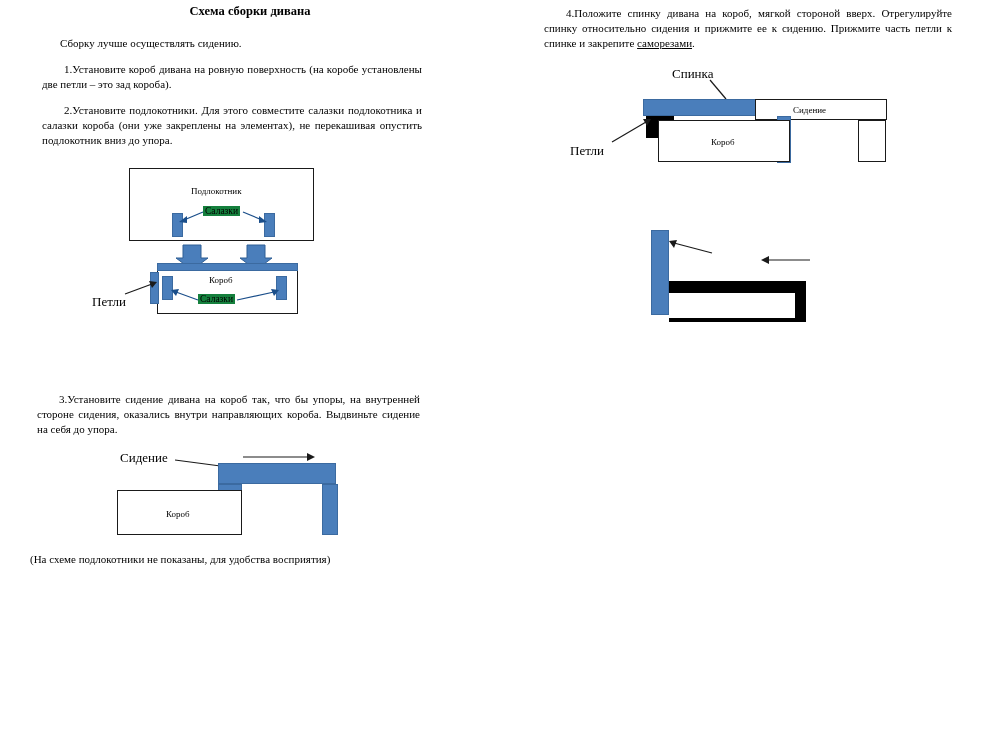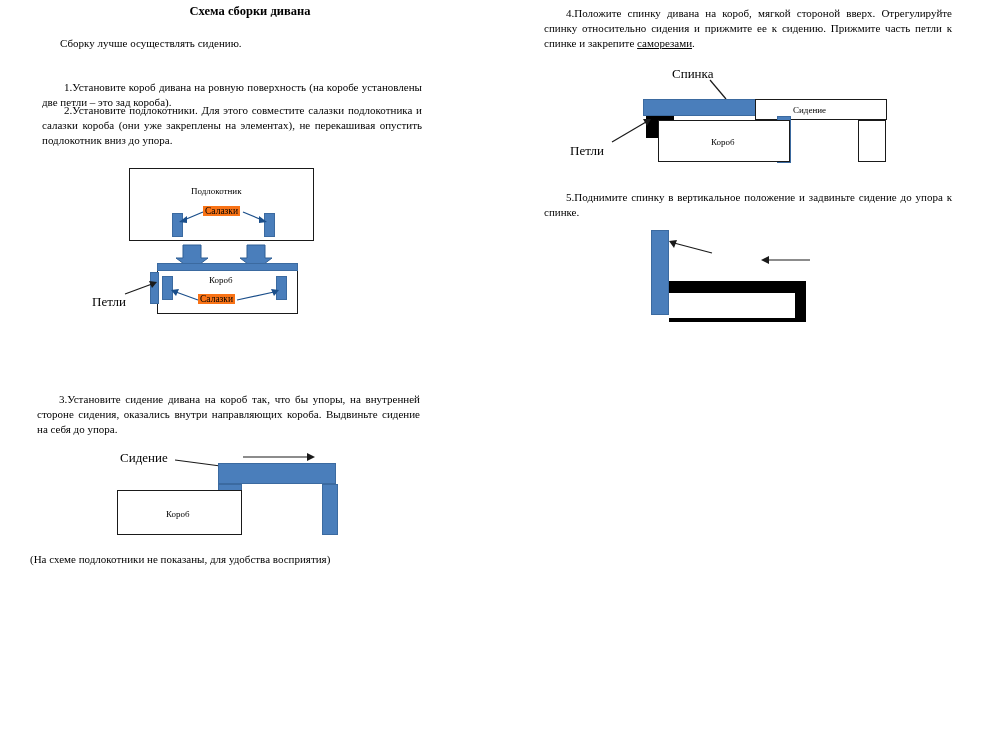--- a/index.html
+++ b/index.html
@@ -79,21 +79,21 @@
     white-space: nowrap;
   }
   .lbl-sm {
     position: absolute;
     font-size: 9px;
     white-space: nowrap;
   }
   .lbl-box {
     position: absolute;
     font-size: 9.5px;
-    background: #f97316;
+    background: #15803d;
     padding: 0 2px;
     white-space: nowrap;
   }
   svg.ovl {
     position: absolute;
     left: 0;
     top: 0;
     overflow: visible;
     pointer-events: none;
   }
@@ -102,21 +102,21 @@
 <body>
 
 <div class="page">
 
   <div class="col-left">
 
     <div class="title">Схема сборки дивана</div>
 
     <div class="para" style="left:60px; top:36px; width:370px;">Сборку лучше осуществлять сидению.</div>
 
-    <div class="para" style="left:42px; top:80px; width:380px; text-indent:22px;">1.Установите короб дивана на ровную поверхность (на коробе установлены две петли – это зад короба).</div>
+    <div class="para" style="left:42px; top:62px; width:380px; text-indent:22px;">1.Установите короб дивана на ровную поверхность (на коробе установлены две петли – это зад короба).</div>
 
     <div class="para" style="left:42px; top:103px; width:380px; text-indent:22px;">2.Установите подлокотники. Для этого совместите салазки подлокотника и салазки короба (они уже закреплены на элементах), не перекашивая опустить подлокотник вниз до упора.</div>
 
     <div class="diagram" style="left:0px; top:0px; width:500px; height:340px;">
 
       <div class="box-outline" style="left:129px; top:168px; width:185px; height:73px;"></div>
       <div class="lbl-sm" style="left:191px; top:186px;">Подлокотник</div>
 
       <div class="blue" style="left:172px; top:213px; width:11px; height:24px;"></div>
       <div class="blue" style="left:264px; top:213px; width:11px; height:24px;"></div>
@@ -208,21 +208,20 @@
 
       <div class="box-outline" style="left:358px; top:120px; width:28px; height:42px;"></div>
 
       <div class="lbl" style="left:70px; top:143px;">Петли</div>
       <svg class="ovl" width="500" height="260">
         <line x1="112" y1="142" x2="146" y2="122" stroke="#1a1a1a" stroke-width="1.2"></line>
         <polygon points="151,119 143,119 147,126" fill="#1a1a1a"></polygon>
       </svg>
     </div>
 
-    <div class="para" style="left:44px; top:190px; width:408px; text-indent:22px;">5.Поднимите спинку в вертикальное положение и задвиньте сидение до упора к спинке.</div>
 
     <div class="diagram" style="left:0px; top:0px; width:500px; height:400px;">
 
       <div class="blue" style="left:151px; top:230px; width:18px; height:85px;"></div>
 
       <div class="black-solid" style="left:169px; top:281px; width:137px; height:12px;"></div>
       <div class="black-solid" style="left:294px; top:281px; width:12px; height:41px;"></div>
       <div class="black-solid" style="left:169px; top:310px; width:137px; height:12px;"></div>
 
       <div class="box-outline" style="left:169px; top:293px; width:126px; height:25px; border:none; background:#ffffff;"></div>

